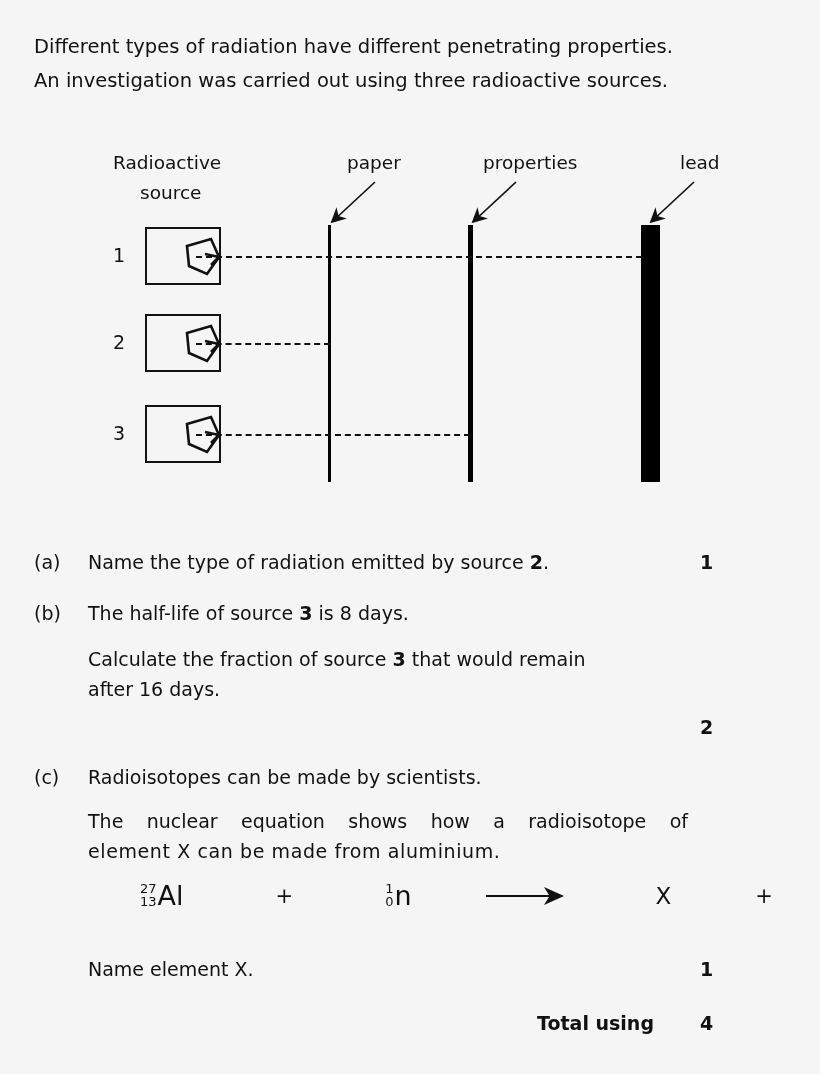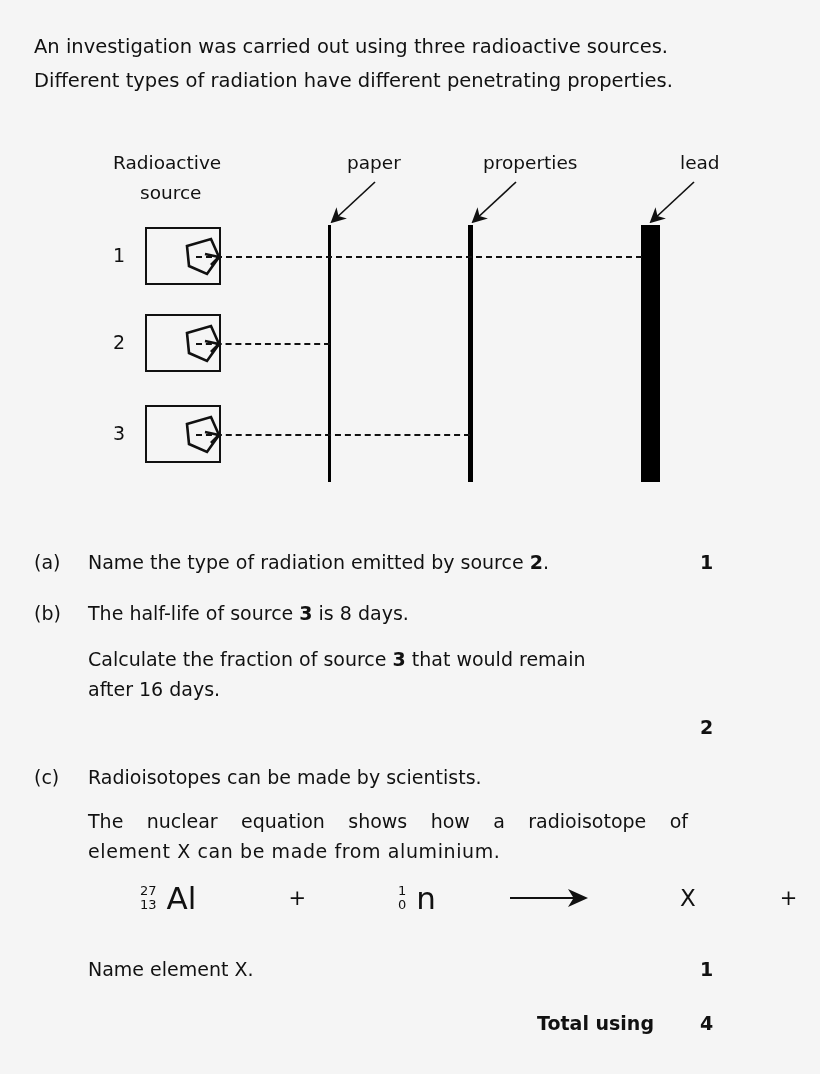--- a/index.html
+++ b/index.html
@@ -185,21 +185,21 @@
   }
   .nuc-numbers {
     display: inline-flex;
     flex-direction: column;
     align-items: flex-start;
     font-size: 13px;
     line-height: 13.5px;
     margin-right: 1px;
     padding-bottom: 1px;
   }
-  .nuc-symbol { font-size: 31px; margin-left: 9px; }
+  .nuc-symbol { font-size: 27px; }
   .eq-plus {
     font-size: 21px;
     margin: 0 0;
   }
   .sp-1 { width: 52px; }
   .sp-2 { width: 52px; }
   .sp-3 { width: 34px; }
   .sp-4 { width: 44px; }
   .sp-5 { width: 44px; }
   .sp-6 { width: 44px; }
@@ -228,22 +228,22 @@
     font-size: 19px;
     font-weight: bold;
   }
 </style>
 </head>
 <body>
 
 <div class="page">
 
   <div class="intro">
+    <div class="intro-line">Different types of radiation have different penetrating properties.</div>
     <div class="intro-line">An investigation was carried out using three radioactive sources.</div>
-    <div class="intro-line">Different types of radiation have different penetrating properties.</div>
   </div>
 
   <div class="diagram">
 
     <div class="diag-label label-radioactive">Radioactive</div>
     <div class="diag-label label-source">source</div>
     <div class="diag-label label-paper">paper</div>
     <div class="diag-label label-aluminium">properties</div>
     <div class="diag-label label-lead">lead</div>
 

